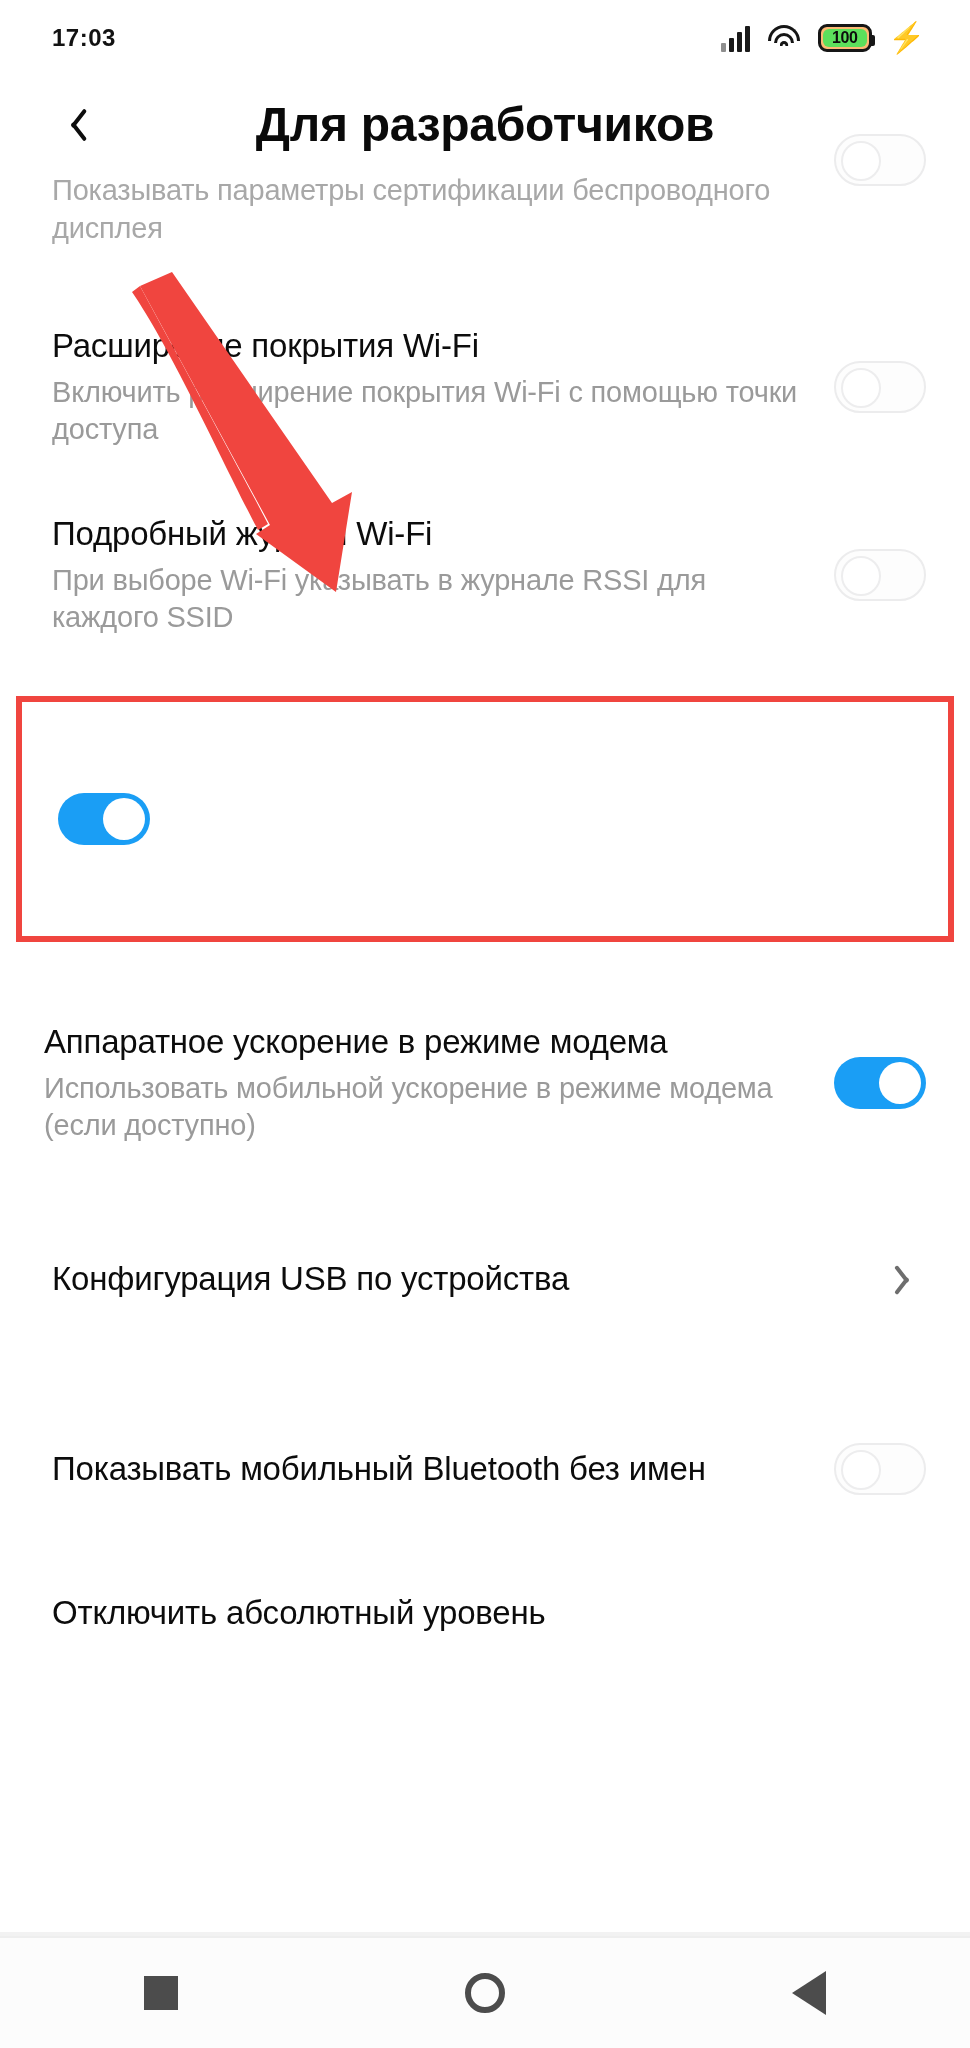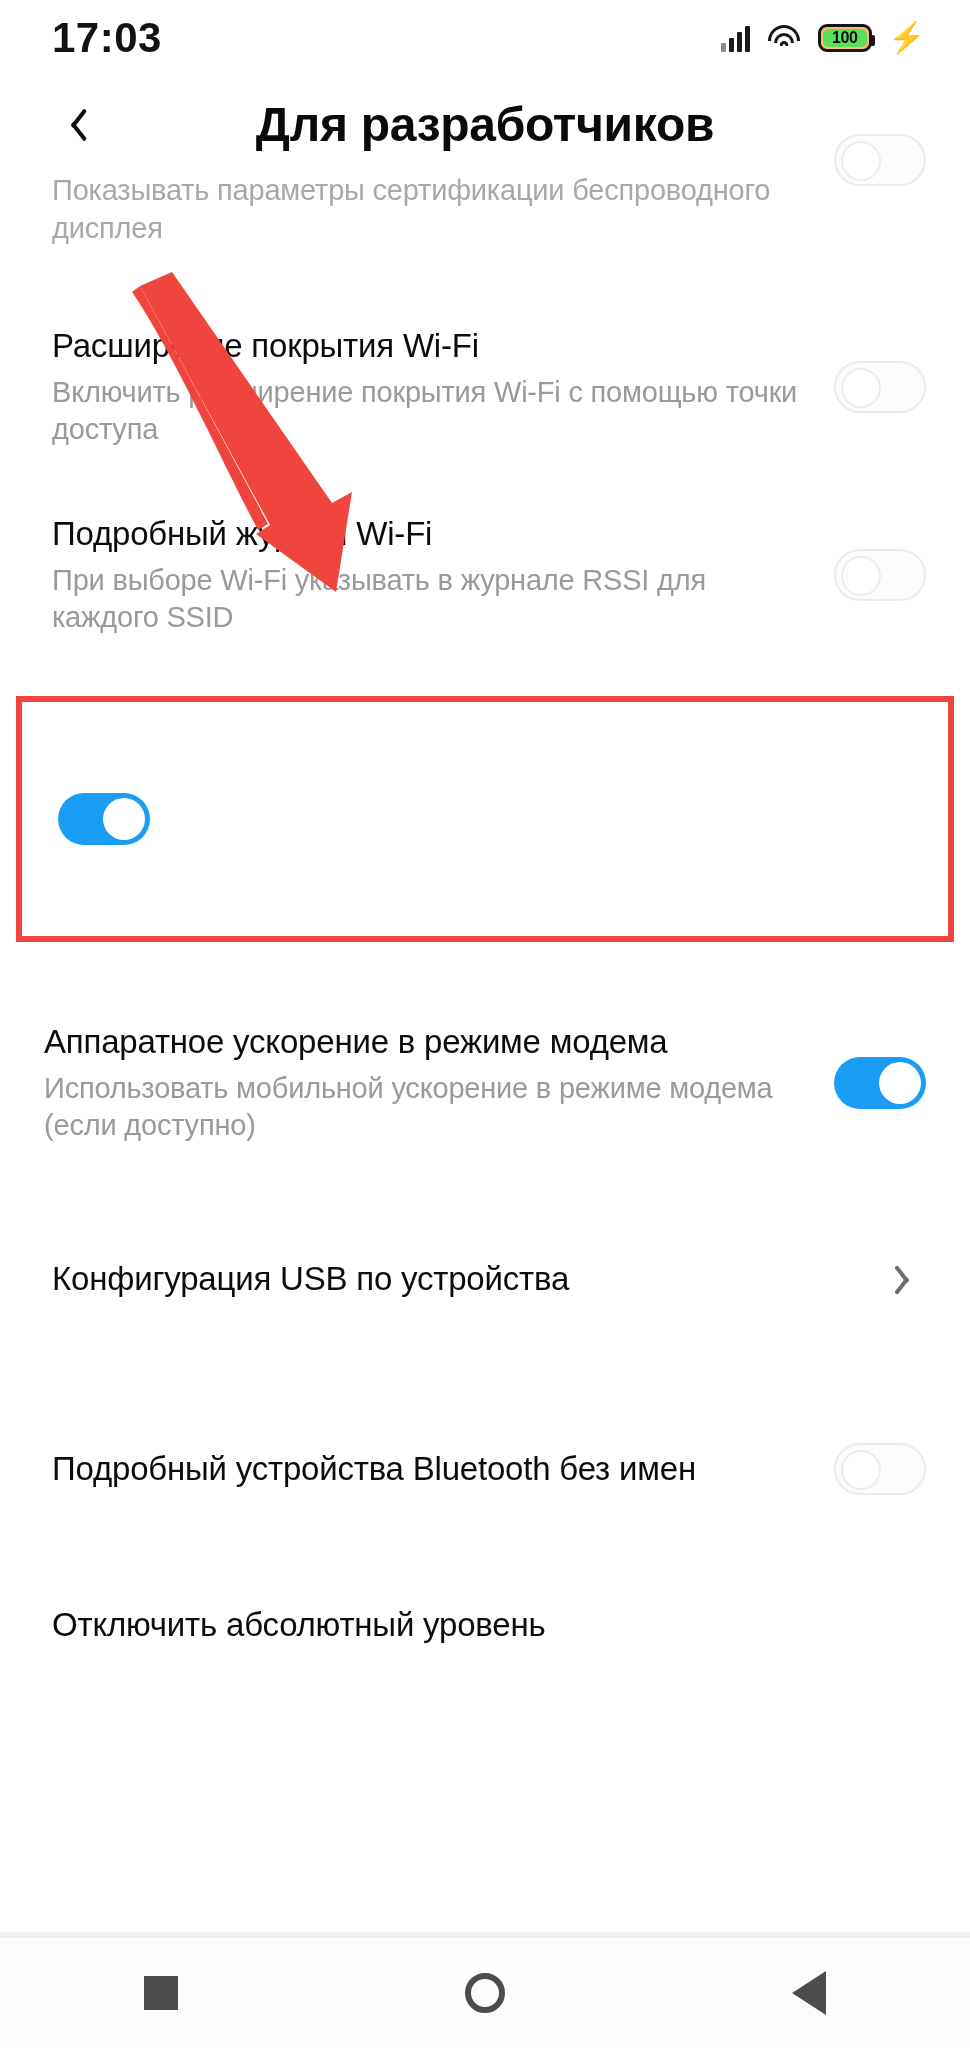--- a/index.html
+++ b/index.html
@@ -9,21 +9,21 @@
     font-family:"Liberation Sans", sans-serif;
     overflow:hidden;
   }
   .screen { position:relative; width:970px; height:2048px; background:#fff; overflow:hidden; }
 
   
   .statusbar {
     height:76px; display:flex; align-items:center; justify-content:space-between;
     padding:0 44px 0 52px;
   }
-  .sb-time { font-size:42px; font-weight:700; color:#121212; letter-spacing:0.5px; }
+  .sb-time { font-size:24px; font-weight:700; color:#121212; letter-spacing:0.5px; }
   .sb-right { display:flex; align-items:center; gap:17px; }
 
   .ic-signal { display:flex; align-items:flex-end; gap:3px; height:28px; }
   .ic-signal i { display:block; width:5px; background:#1a1a1a; border-radius:1px; }
   .ic-signal i:nth-child(1){ height:9px;  background:#8e8e8e;}
   .ic-signal i:nth-child(2){ height:14px; }
   .ic-signal i:nth-child(3){ height:20px; }
   .ic-signal i:nth-child(4){ height:26px; }
 
   .ic-wifi { width:34px; height:28px; position:relative; }
@@ -179,28 +179,28 @@
 
     <div class="row" style="height:142px; margin-top:16px;">
       <div class="row-text">
         <div class="row-title">Конфигурация USB по устройства</div>
       </div>
       <div class="chev-right"></div>
     </div>
 
     <div class="row" style="height:214px; margin-top:12px;">
       <div class="row-text">
-        <div class="row-title">Подробный устройства Bluetooth без имен</div>
+        <div class="row-title">Показывать мобильный Bluetooth без имен</div>
       </div>
       <div class="toggle off">
         <div class="knob"></div>
       </div>
     </div>
 
-    <div class="row" style="height:90px; margin-top:28px; align-items:flex-start;">
+    <div class="row" style="height:90px; margin-top:16px; align-items:flex-start;">
       <div class="row-text">
         <div class="row-title">Отключить абсолютный уровень</div>
       </div>
     </div>
 
   </div>
 
   <svg class="arrow-svg" viewBox="0 0 970 2048">
     <path d="M 140 286 L 270 525 L 256 534 L 336 592 L 352 492 L 332 503 L 172 272 Z" fill="#f0453f"></path>
     <path d="M 140 286 C 180 360 240 470 268 524 L 258 530 C 228 474 172 350 132 292 Z" fill="#f0453f"></path>

